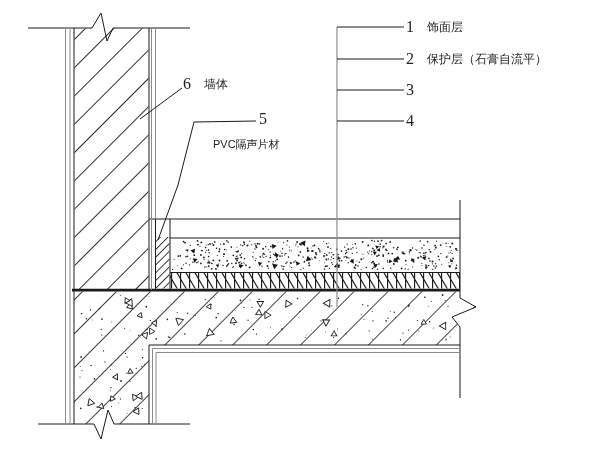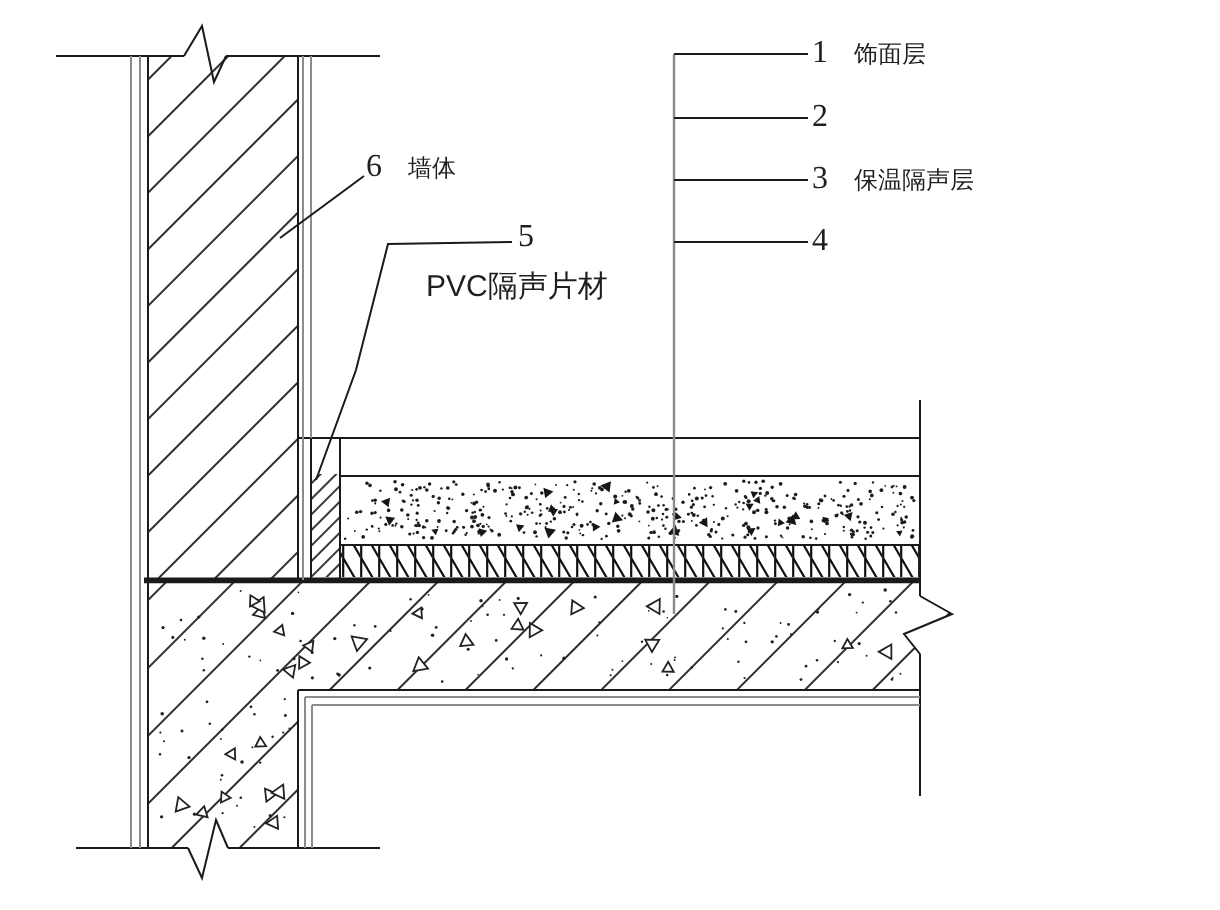--- a/index.html
+++ b/index.html
@@ -9,21 +9,21 @@
   }
   #detail-svg{position:absolute;left:0;top:0;}
   .callout{position:absolute;display:flex;align-items:flex-start;white-space:nowrap;}
   .callout .num{
     font-family:"Liberation Serif","DejaVu Serif",serif;
     font-size:16px;line-height:16px;min-width:13px;
   }
   .callout .lbl{font-size:12px;line-height:16px;margin-left:8px;}
   .solo-num{position:absolute;font-family:"Liberation Serif","DejaVu Serif",serif;
     font-size:16px;line-height:16px;}
-  .solo-lbl{position:absolute;font-size:15px;line-height:16px;white-space:nowrap;}
+  .solo-lbl{position:absolute;font-size:11px;line-height:16px;white-space:nowrap;}
 </style>
 </head>
 <body>
 
 <div id="canvas">
 
   <svg id="detail-svg" width="610" height="455" viewBox="0 0 610 455">
     <defs>
       <pattern id="hWall" patternUnits="userSpaceOnUse" width="20" height="20" patternTransform="rotate(-45)">
         <line x1="0" y1="0.5" x2="20" y2="0.5" stroke="#2e2e2e" stroke-width="1"></line>
@@ -716,24 +716,24 @@
       <path d="M140,119 L182,88" stroke="#1a1a1a" stroke-width="1"></path>
     </g>
   </svg>
 
   <div class="callout" style="left:406px;top:19px">
     <span class="num">1</span>
     <span class="lbl">饰面层</span>
   </div>
   <div class="callout" style="left:406px;top:51px">
     <span class="num">2</span>
+    <span class="lbl">保护层（石膏自流平）</span>
   </div>
   <div class="callout" style="left:406px;top:82px">
     <span class="num">3</span>
-    <span class="lbl">保温隔声层</span>
   </div>
   <div class="callout" style="left:406px;top:113px">
     <span class="num">4</span>
   </div>
 
   <div class="callout" style="left:183px;top:76px">
     <span class="num">6</span>
     <span class="lbl">墙体</span>
   </div>
 

